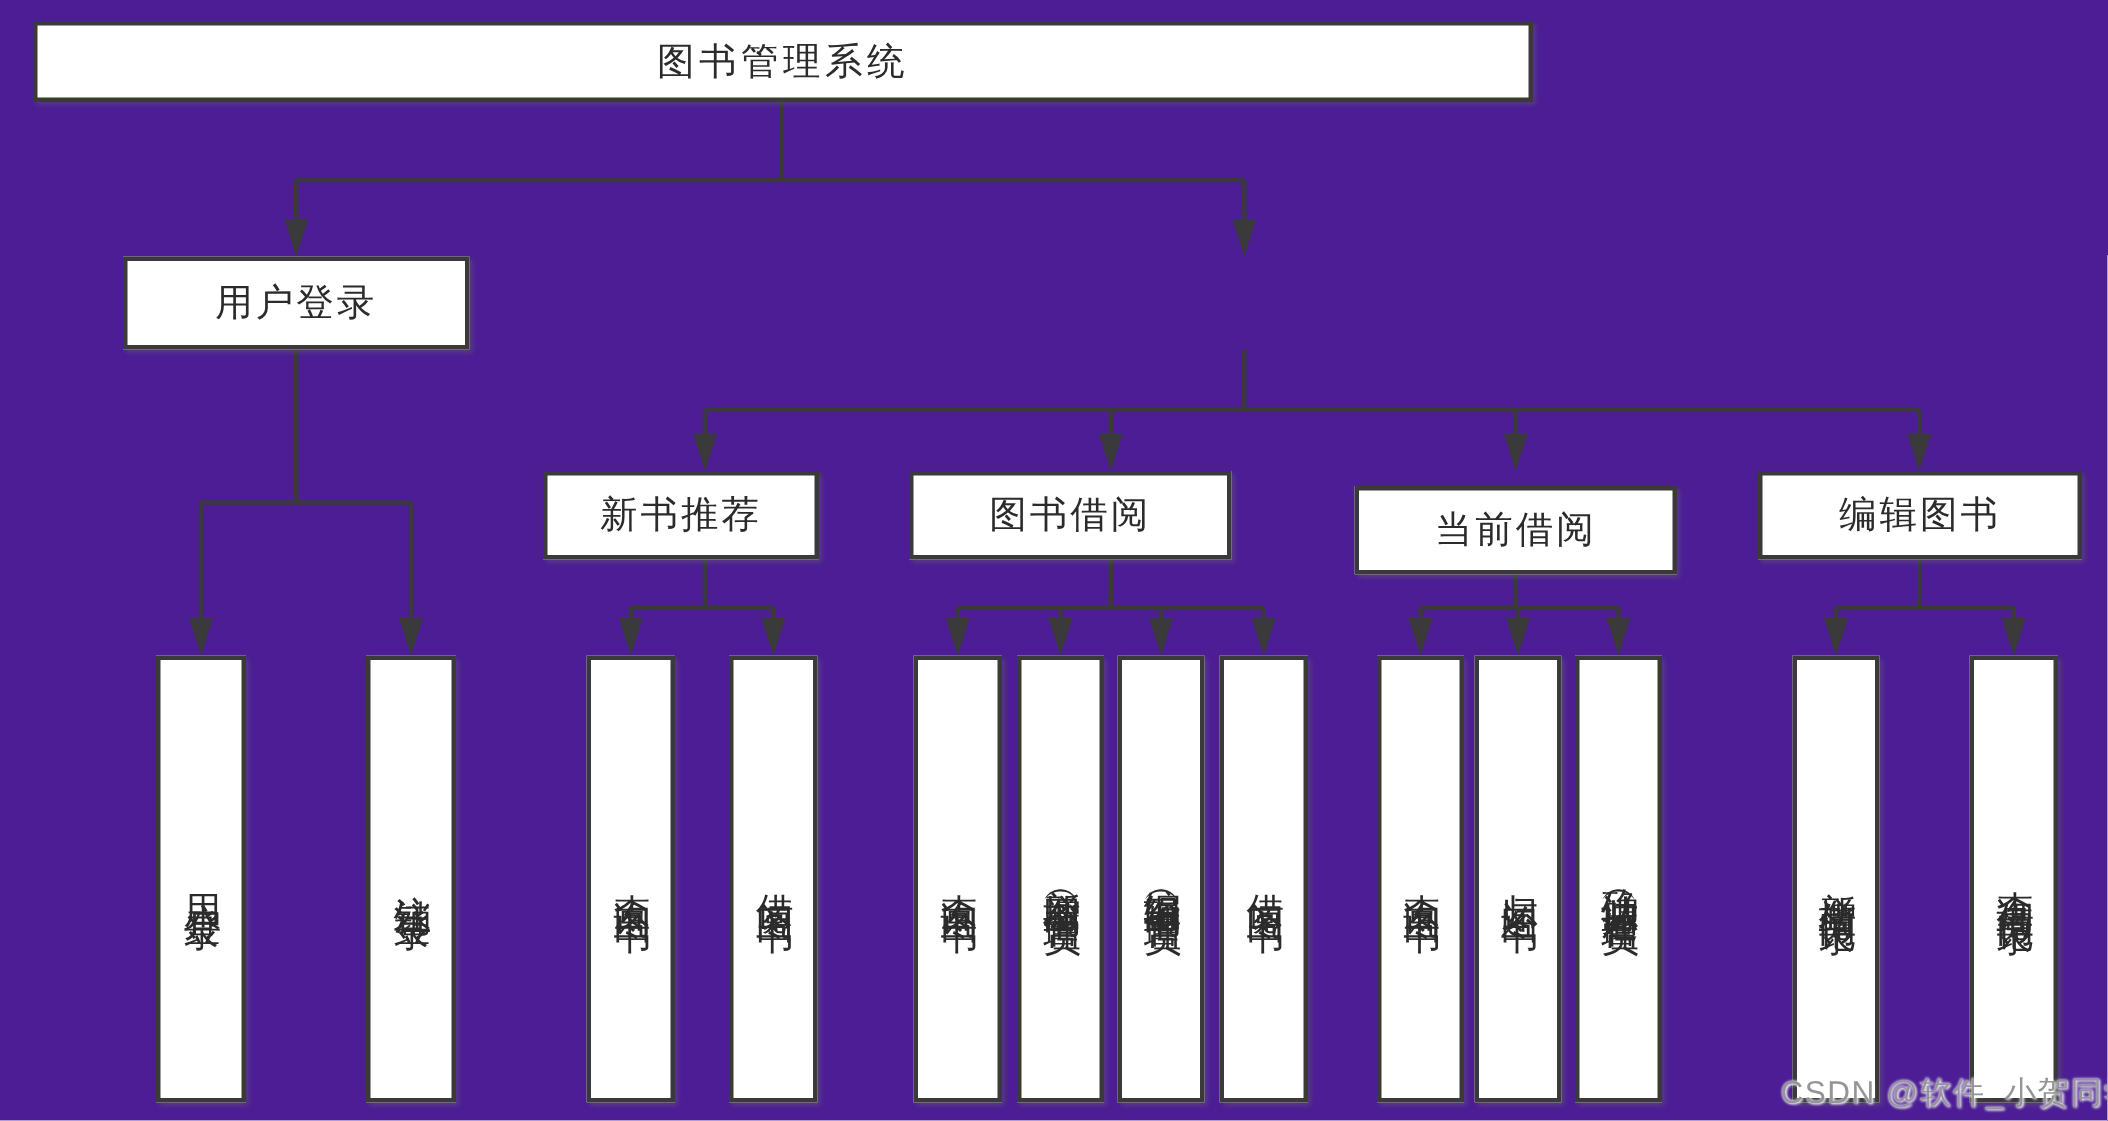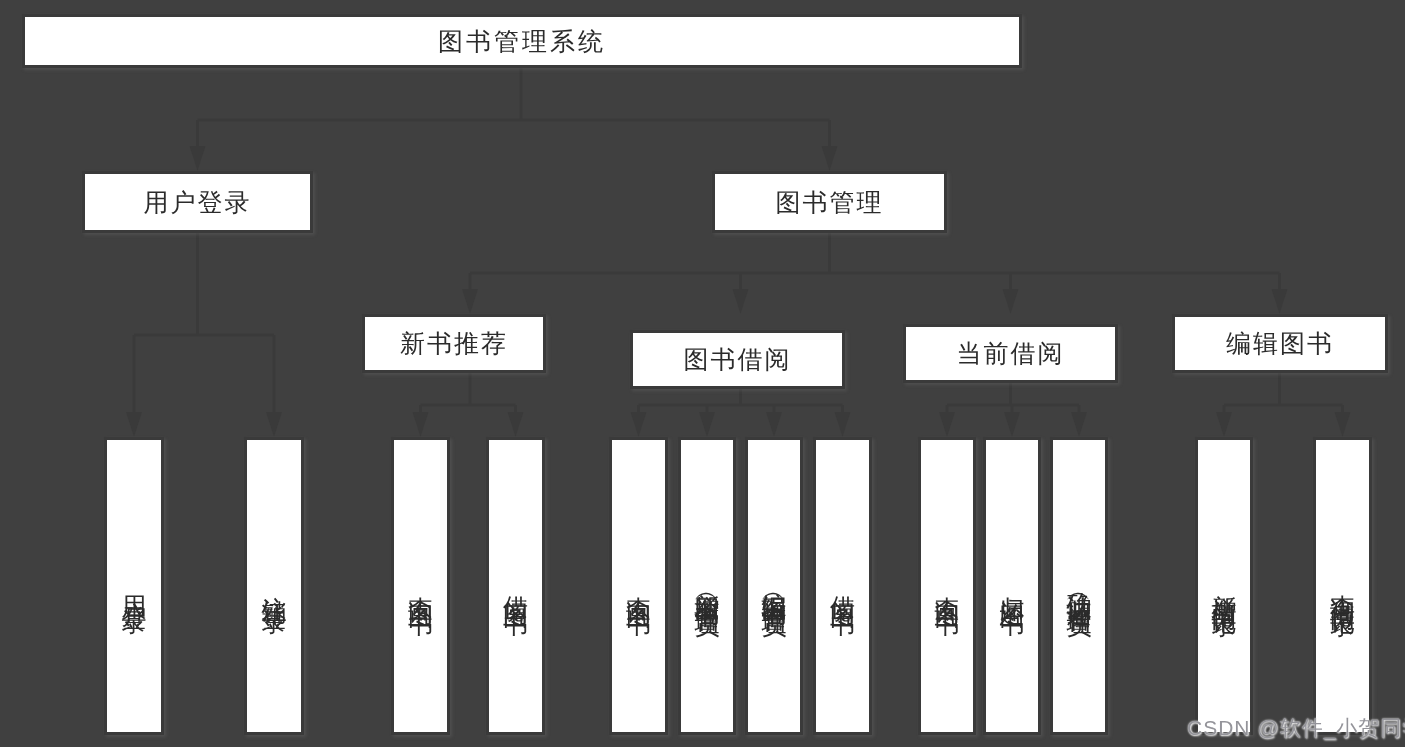--- a/index.html
+++ b/index.html
@@ -1,17 +1,17 @@
 <!DOCTYPE html>
 <html><head>
 <meta charset="utf-8">
 <style>
   html,body{margin:0;padding:0;background:#ffffff;}
   .canvas{
-    position:relative;width:1405px;height:747px;background:#404040;overflow:hidden;
+    position:relative;width:1405px;height:747px;background:#4c1d95;overflow:hidden;
     font-family:"Liberation Sans","DejaVu Sans",sans-serif;color:#2b2b2b;
   }
   .connector-layer{position:absolute;left:0;top:0;z-index:0;}
   .node{
     position:absolute;box-sizing:border-box;background:#ffffff;
     border:3px solid #3a3a3a;display:flex;align-items:center;justify-content:center;
     font-size:25px;letter-spacing:2px;z-index:1;line-height:1;
     box-shadow:2px 2px 3px rgba(110,110,110,0.35);
   }
   .vnode{
@@ -64,24 +64,23 @@
       <polygon points="1004,412 1020,412 1012,437"></polygon>
       <polygon points="1071,412 1087,412 1079,437"></polygon>
       <polygon points="1216,412 1232,412 1224,437"></polygon>
       <polygon points="1334.5,412 1350.5,412 1342.5,437"></polygon>
     </g>
   </svg>
 
   <div class="node" style="left:22px;top:14px;width:1000px;height:54px;letter-spacing:3px;">图书管理系统</div>
 
   <div class="node" style="left:82px;top:171px;width:231px;height:62px;">用户登录</div>
-  <div class="node" style="left:712px;top:171px;width:235px;height:62px;">图书管理</div>
 
   <div class="node" style="left:362px;top:314px;width:184px;height:59px;">新书推荐</div>
-  <div class="node" style="left:630px;top:314px;width:215px;height:59px;margin-top:16px;">图书借阅</div>
+  <div class="node" style="left:606px;top:314px;width:215px;height:59px;">图书借阅</div>
   <div class="node" style="left:903px;top:324px;width:215px;height:59px;">当前借阅</div>
   <div class="node" style="left:1172px;top:314px;width:216px;height:59px;">编辑图书</div>
 
   <div class="node vnode" style="left:104px;top:437px;width:60px;height:298px;">用户登录</div>
   <div class="node vnode" style="left:244px;top:437px;width:60px;height:298px;">注销登录</div>
 
   <div class="node vnode" style="left:391px;top:437px;width:59px;height:298px;">查询图书</div>
   <div class="node vnode" style="left:486px;top:437px;width:59px;height:298px;">借阅图书</div>
 
   <div class="node vnode" style="left:609px;top:437px;width:59px;height:298px;">查询图书</div>

